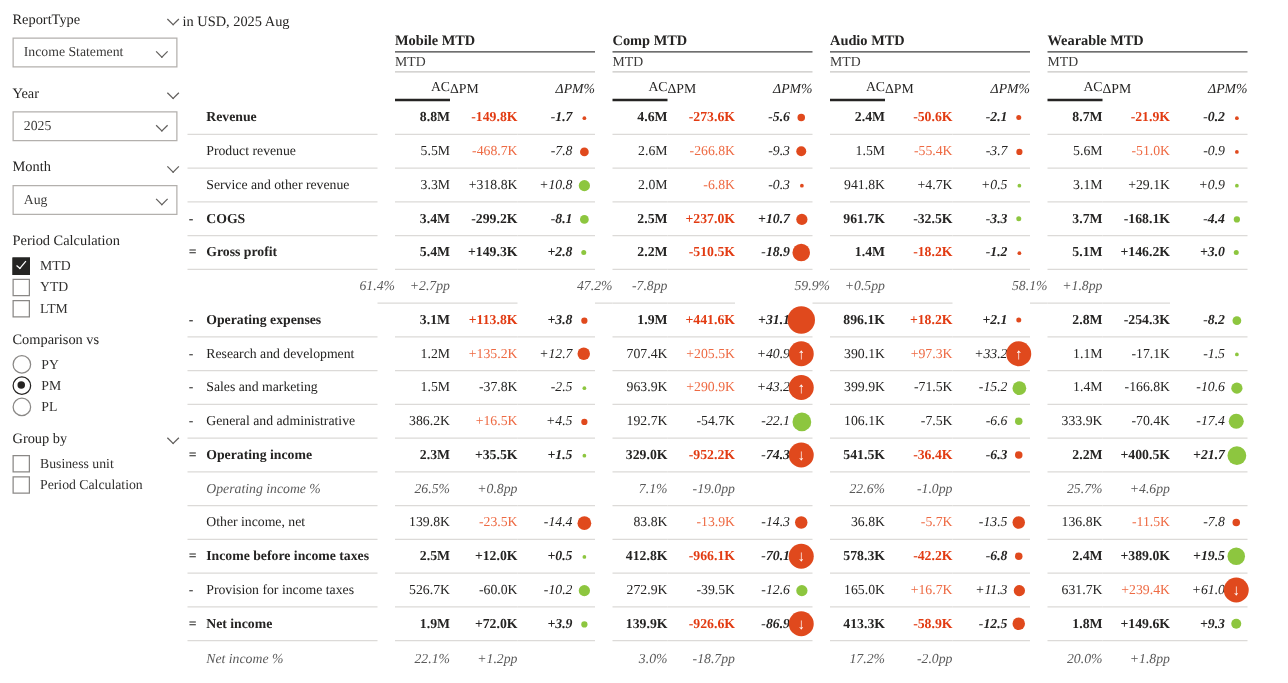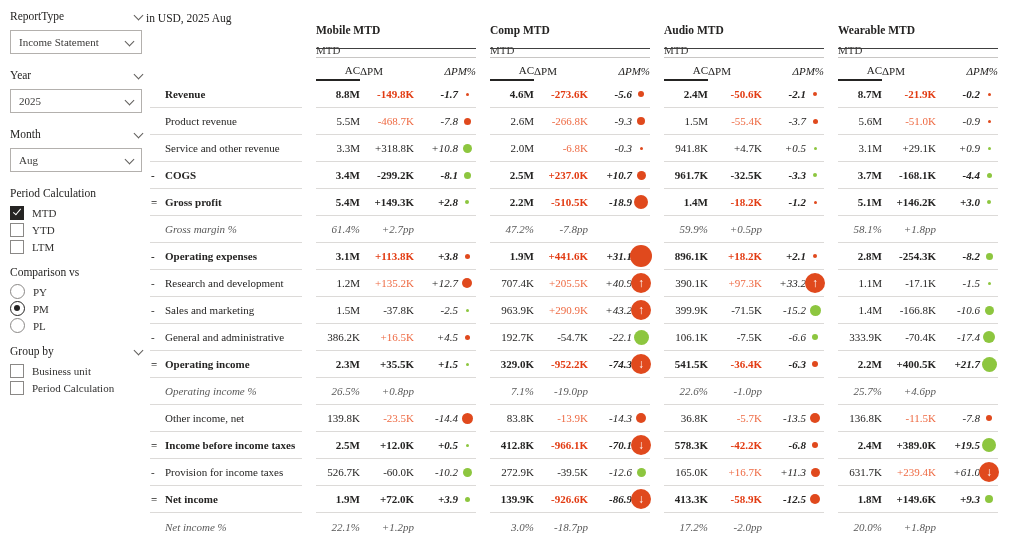--- a/index.html
+++ b/index.html
@@ -20,21 +20,21 @@
   .cb.checked::after{content:"";position:absolute;left:3.5px;top:0.5px;width:3px;height:7px;
         border-right:1.5px solid #fff;border-bottom:1.5px solid #fff;transform:rotate(40deg);}
   .rb{width:13px;height:13px;border:1px solid #8a8886;border-radius:50%;position:relative;flex:0 0 13px;background:#fff;}
   .rb.checked{border-color:#252423;}
   .rb.checked::after{content:"";position:absolute;left:2.5px;top:2.5px;width:6px;height:6px;border-radius:50%;background:#252423;}
   
   .table{position:absolute;left:150px;top:8px;width:870px;}
   .subtitle{position:absolute;left:-4px;top:4px;font-size:11.5px;color:#252423;}
   .grid{display:grid;grid-template-columns:152px repeat(4,14px 44px 54px 62px);align-items:center;}
   .hgA{margin-top:16px;height:18px;align-items:end;}
-  .gname{grid-column:span 3;font-weight:bold;font-size:11.5px;border-bottom:1px solid #404040;padding-bottom:12px;white-space:nowrap;}
+  .gname{grid-column:span 3;font-weight:bold;font-size:11.5px;border-bottom:1px solid #404040;padding-bottom:2px;white-space:nowrap;}
   .hgB{height:16px;align-items:end;}
   .gsub{grid-column:span 3;border-bottom:1px solid #c8c6c4;padding-bottom:1px;color:#3b3a39;}
   .hgC{height:23px;align-items:end;}
   .hac{text-align:right;border-bottom:2px solid #252423;padding-bottom:3px;}
   .hdpm{text-align:left;padding-bottom:4px;}
   .hpct{text-align:right;font-style:italic;padding-bottom:4px;}
   .trow{height:27px;}
   .trow .lbl{position:relative;padding-left:15px;align-self:stretch;display:flex;align-items:center;
              border-bottom:1px solid #dcdad8;white-space:nowrap;}
   .prefix{position:absolute;left:1px;}
@@ -383,23 +383,20 @@
           <div class="ac">5.1M</div>
           <div class="dpm">+146.2K</div>
           <div class="pw">
             <span class="pct">+3.0</span>
             <span class="dotslot">
               <span class="dot" style="height: 4px; width: 4px; background: rgb(141, 198, 63);"></span>
             </span>
           </div>
         </div>
         <div class="grid trow ratio">
-          <div class="lbl">
-            <span>Gross margin %</span>
-          </div>
           <div class="gap"></div>
           <div class="ac">61.4%</div>
           <div class="dpm">+2.7pp</div>
           <div class="pw">
             <span class="dotslot"></span>
           </div>
           <div class="gap"></div>
           <div class="ac">47.2%</div>
           <div class="dpm red">-7.8pp</div>
           <div class="pw">

